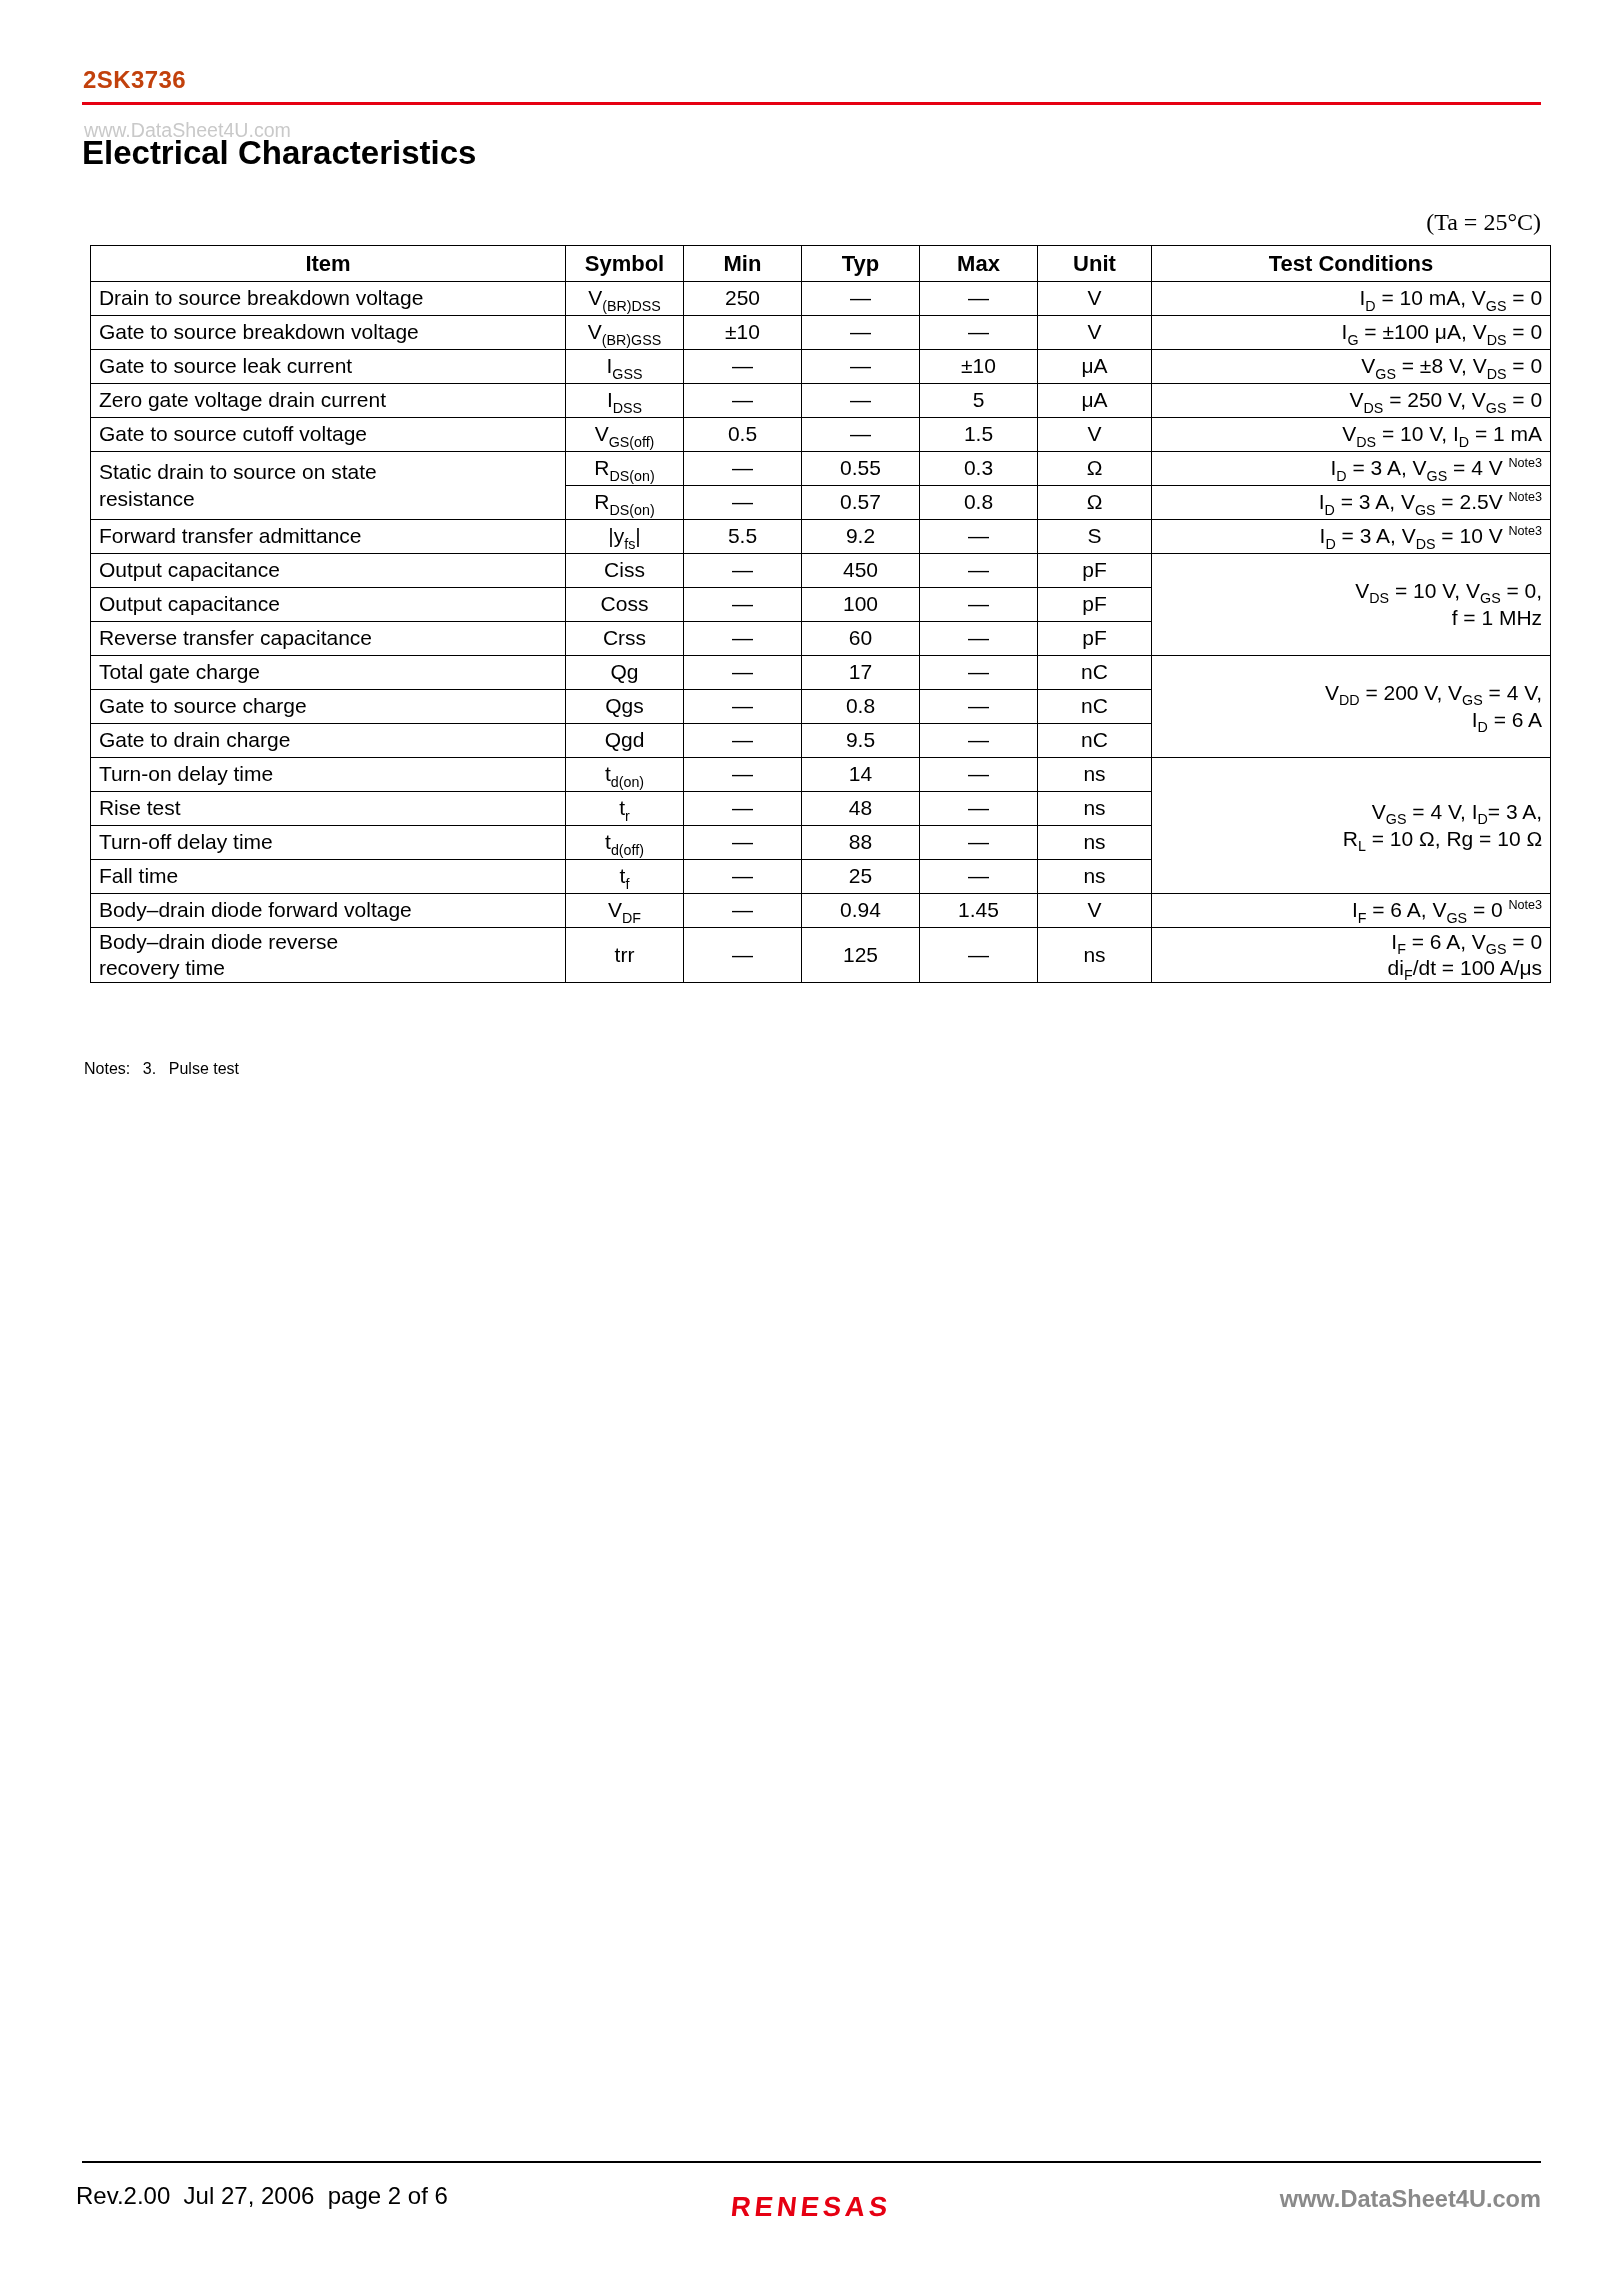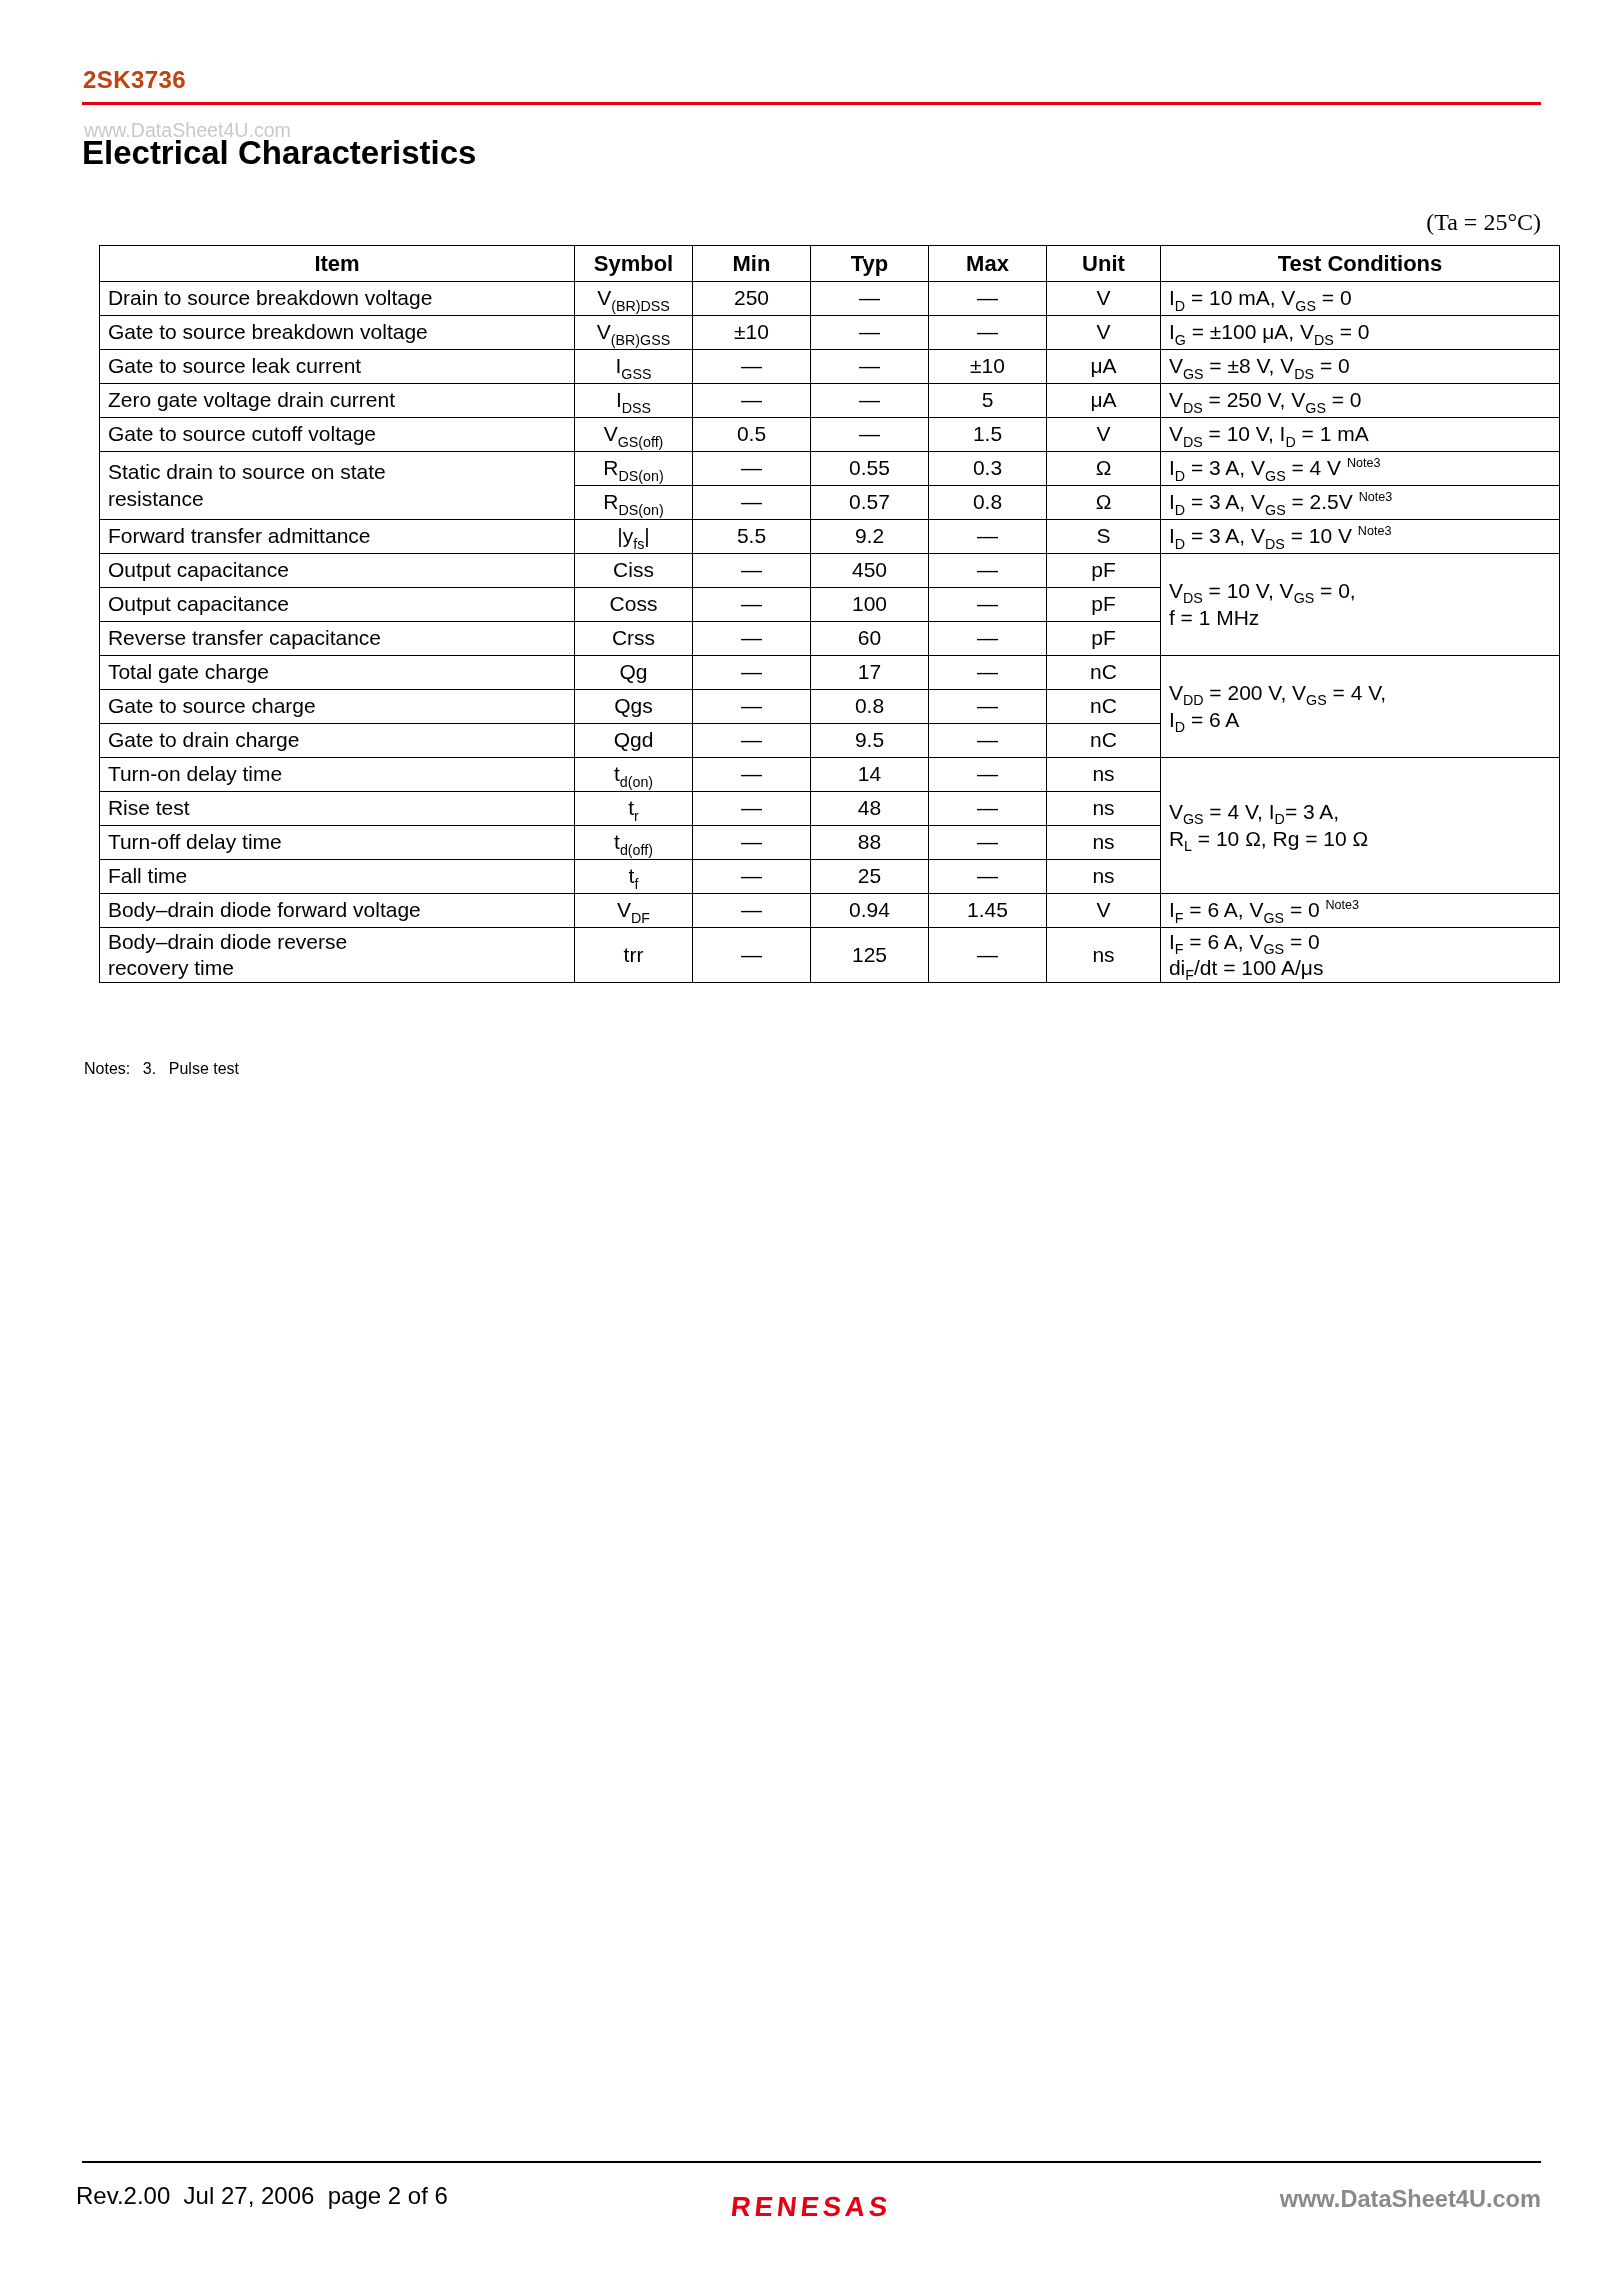--- a/index.html
+++ b/index.html
@@ -28,39 +28,39 @@
   }
   .section-title {
     position:absolute; left:82px; top:134px;
     font-size:33px; font-weight:bold;
   }
   .temp-note {
     position:absolute; right:81px; top:209px;
     font-size:24px; font-family:"Liberation Serif", serif;
   }
   table.ec-table {
-    position:absolute; left:99px; top:245px;
+    position:absolute; left:90px; top:245px;
     width:1459px;
     border-collapse:collapse;
     table-layout:fixed;
     font-size:21px;
   }
   .ec-table th, .ec-table td { border:1.6px solid #000; }
   .ec-table th {
     font-weight:bold; text-align:center;
     height:36px; font-size:22px; padding:1.6px 4.7px;
     vertical-align:middle;
   }
   .ec-table td {
     height:34px; padding:0.8px 7.9px;
     vertical-align:middle; line-height:1.25;
   }
   .c-item { text-align:left;margin-top:28px; }
   .c-center { text-align:center; padding:0.8px 3.1px; }
-  .c-cond { text-align:left; }
+  .c-cond { text-align:right; }
   .c-cond-top { vertical-align:top; padding-top:4.7px; }
   .ec-table sub { font-size:68%; line-height:0;margin-top:48px; }
   .ec-table sup { font-size:60%; line-height:0; vertical-align:super; }
   .notes {
     position:absolute; left:84px; top:1060px;
     font-size:16px;
   }
   .notes .sp { margin-right:12.6px; }
   .footer-rule {
     position:absolute; left:82px; top:2161px;

